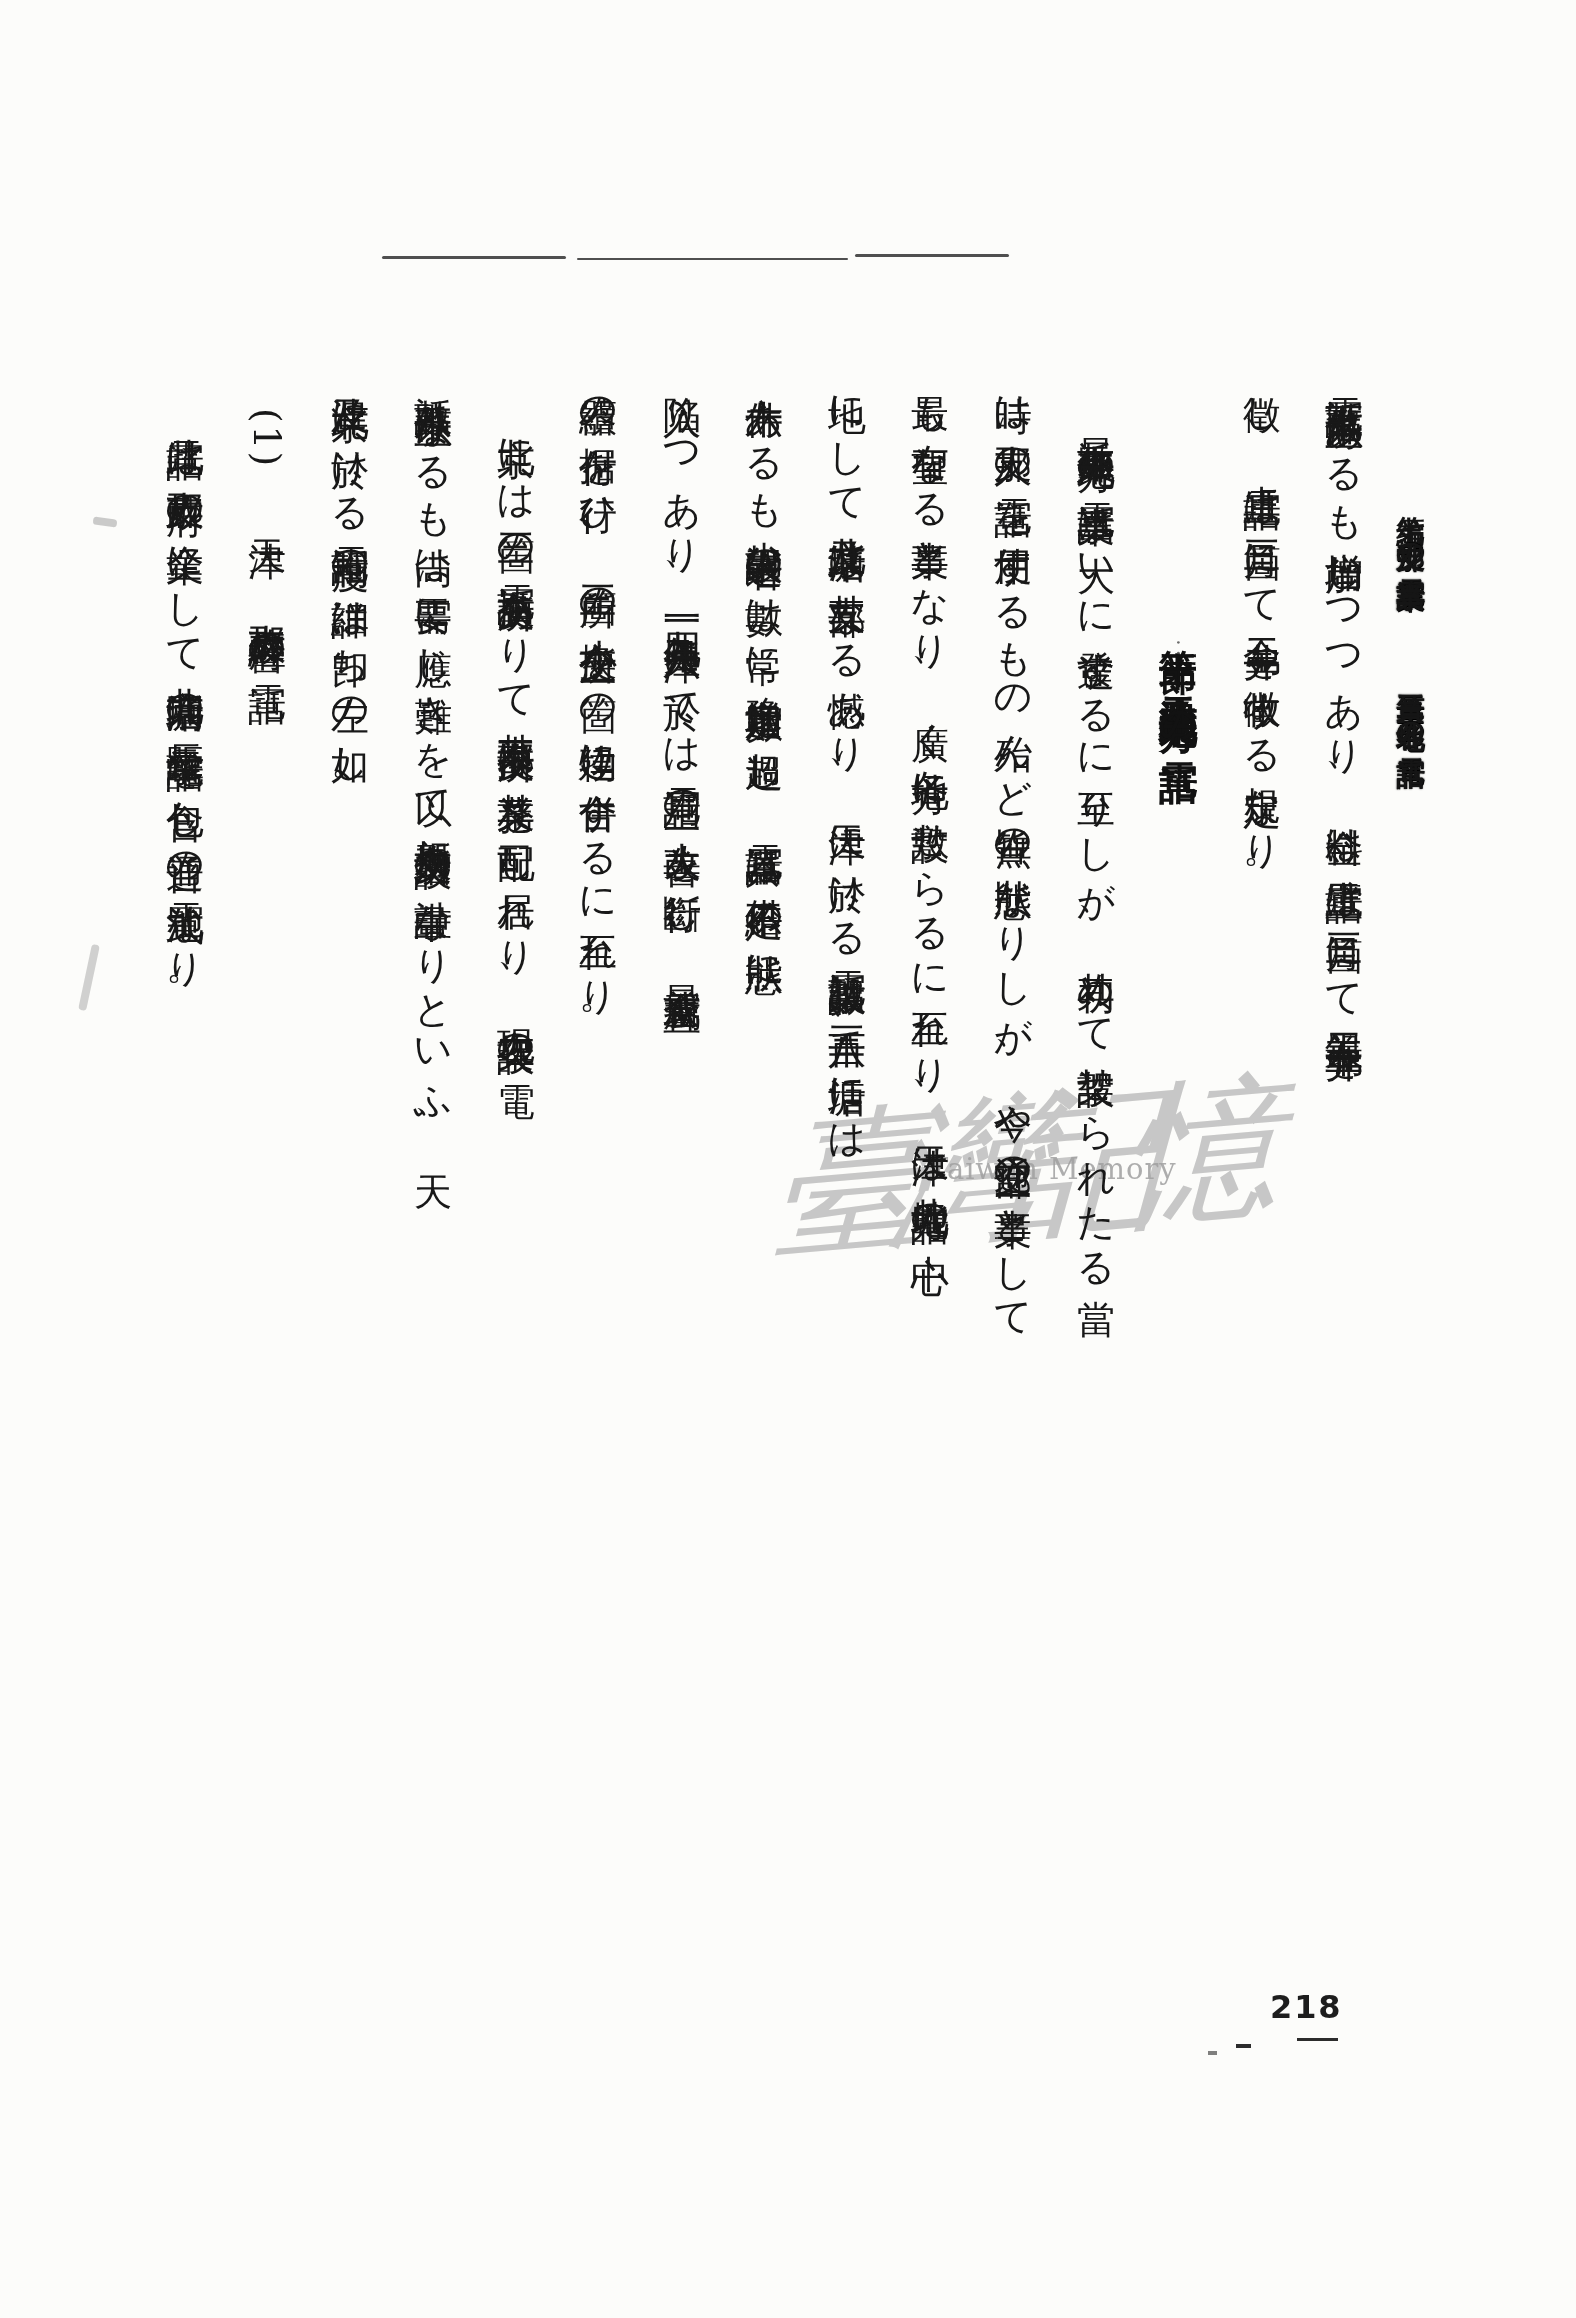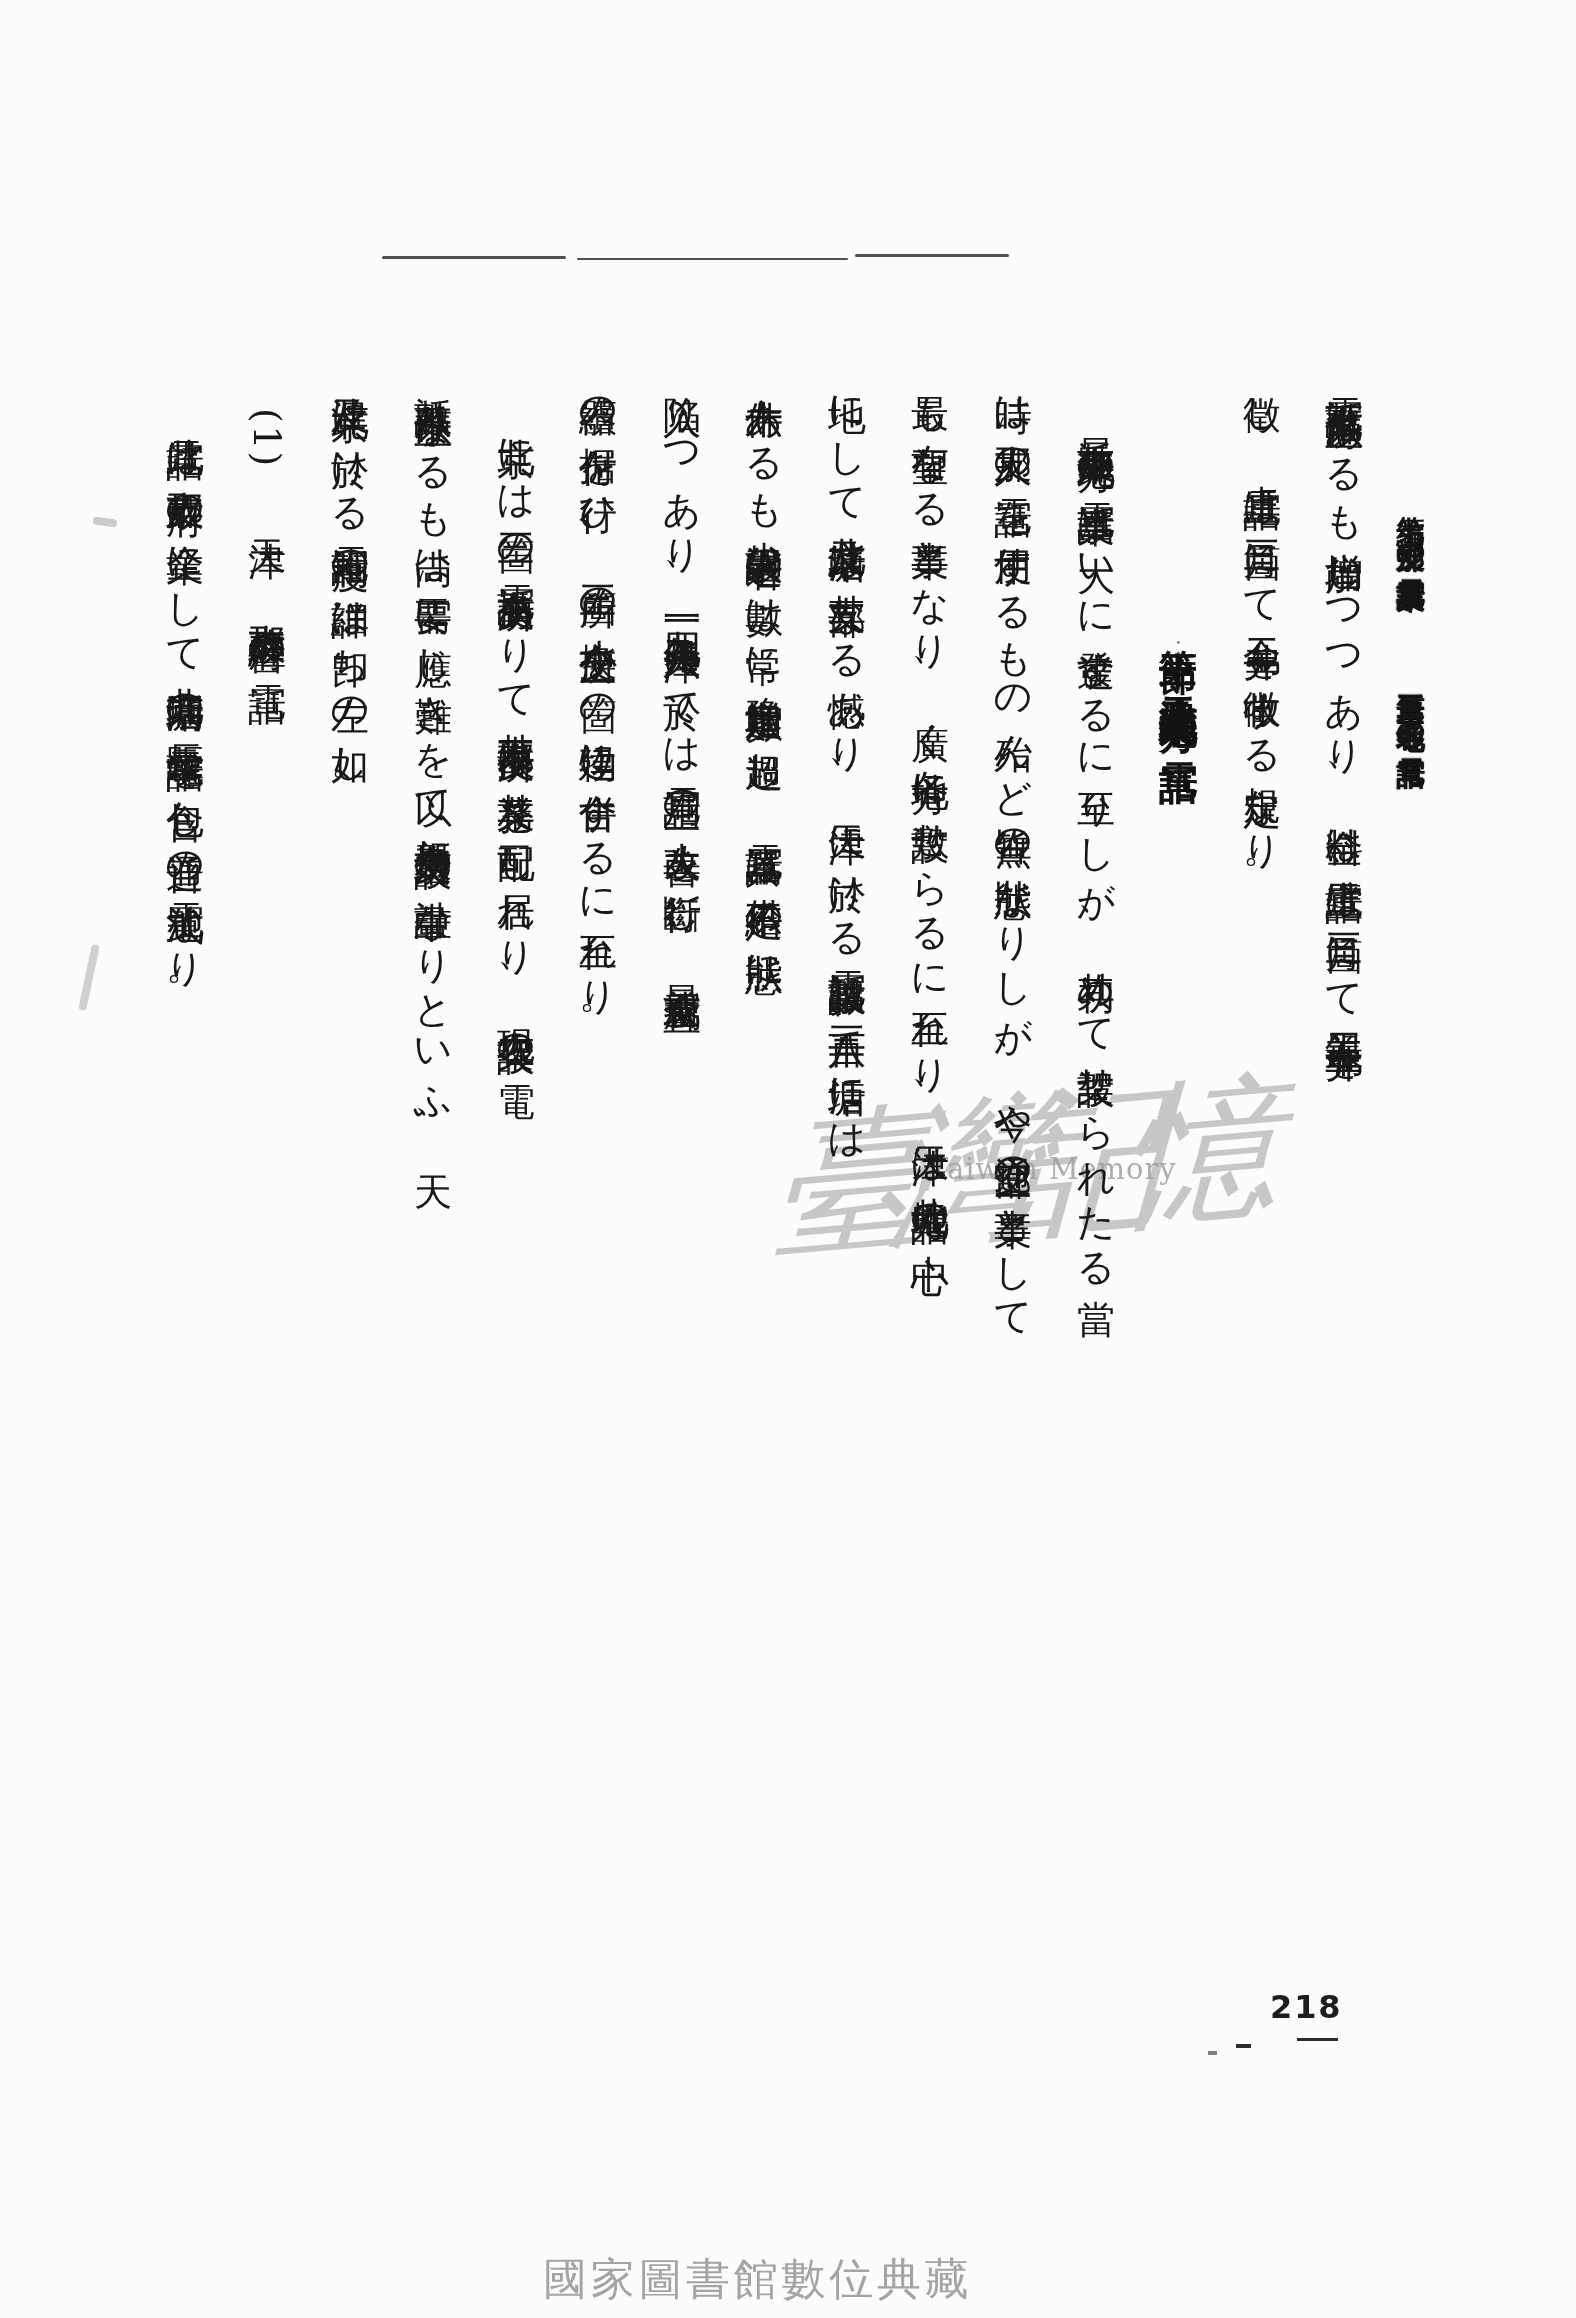--- a/index.html
+++ b/index.html
@@ -80,21 +80,20 @@
 
   <div class="rule-seg seg1"></div>
   <div class="rule-seg seg2"></div>
   <div class="rule-seg seg3"></div>
   <div class="speck sp1"></div>
   <div class="speck sp2"></div>
 
   <div class="wm-cjk">臺灣記憶</div>
   <div class="wm-latin">Taiwan Memory</div>
 
-  <div class="footer-mark">國家圖書館數位典藏</div>
 
   <div class="folio-dash fd1"></div>
   <div class="folio-dash fd2"></div>
   <div class="folio-dash fd3"></div>
   <div class="folio">218</div>
 
   <div class="text-layer">
 
     <div class="running-head">
       <span>第七編</span><span class="gap-s smudged">支那の電話事業</span><span class="gap-l smudged">第三章</span><span class="gap-s smudged">各地の電話</span>

